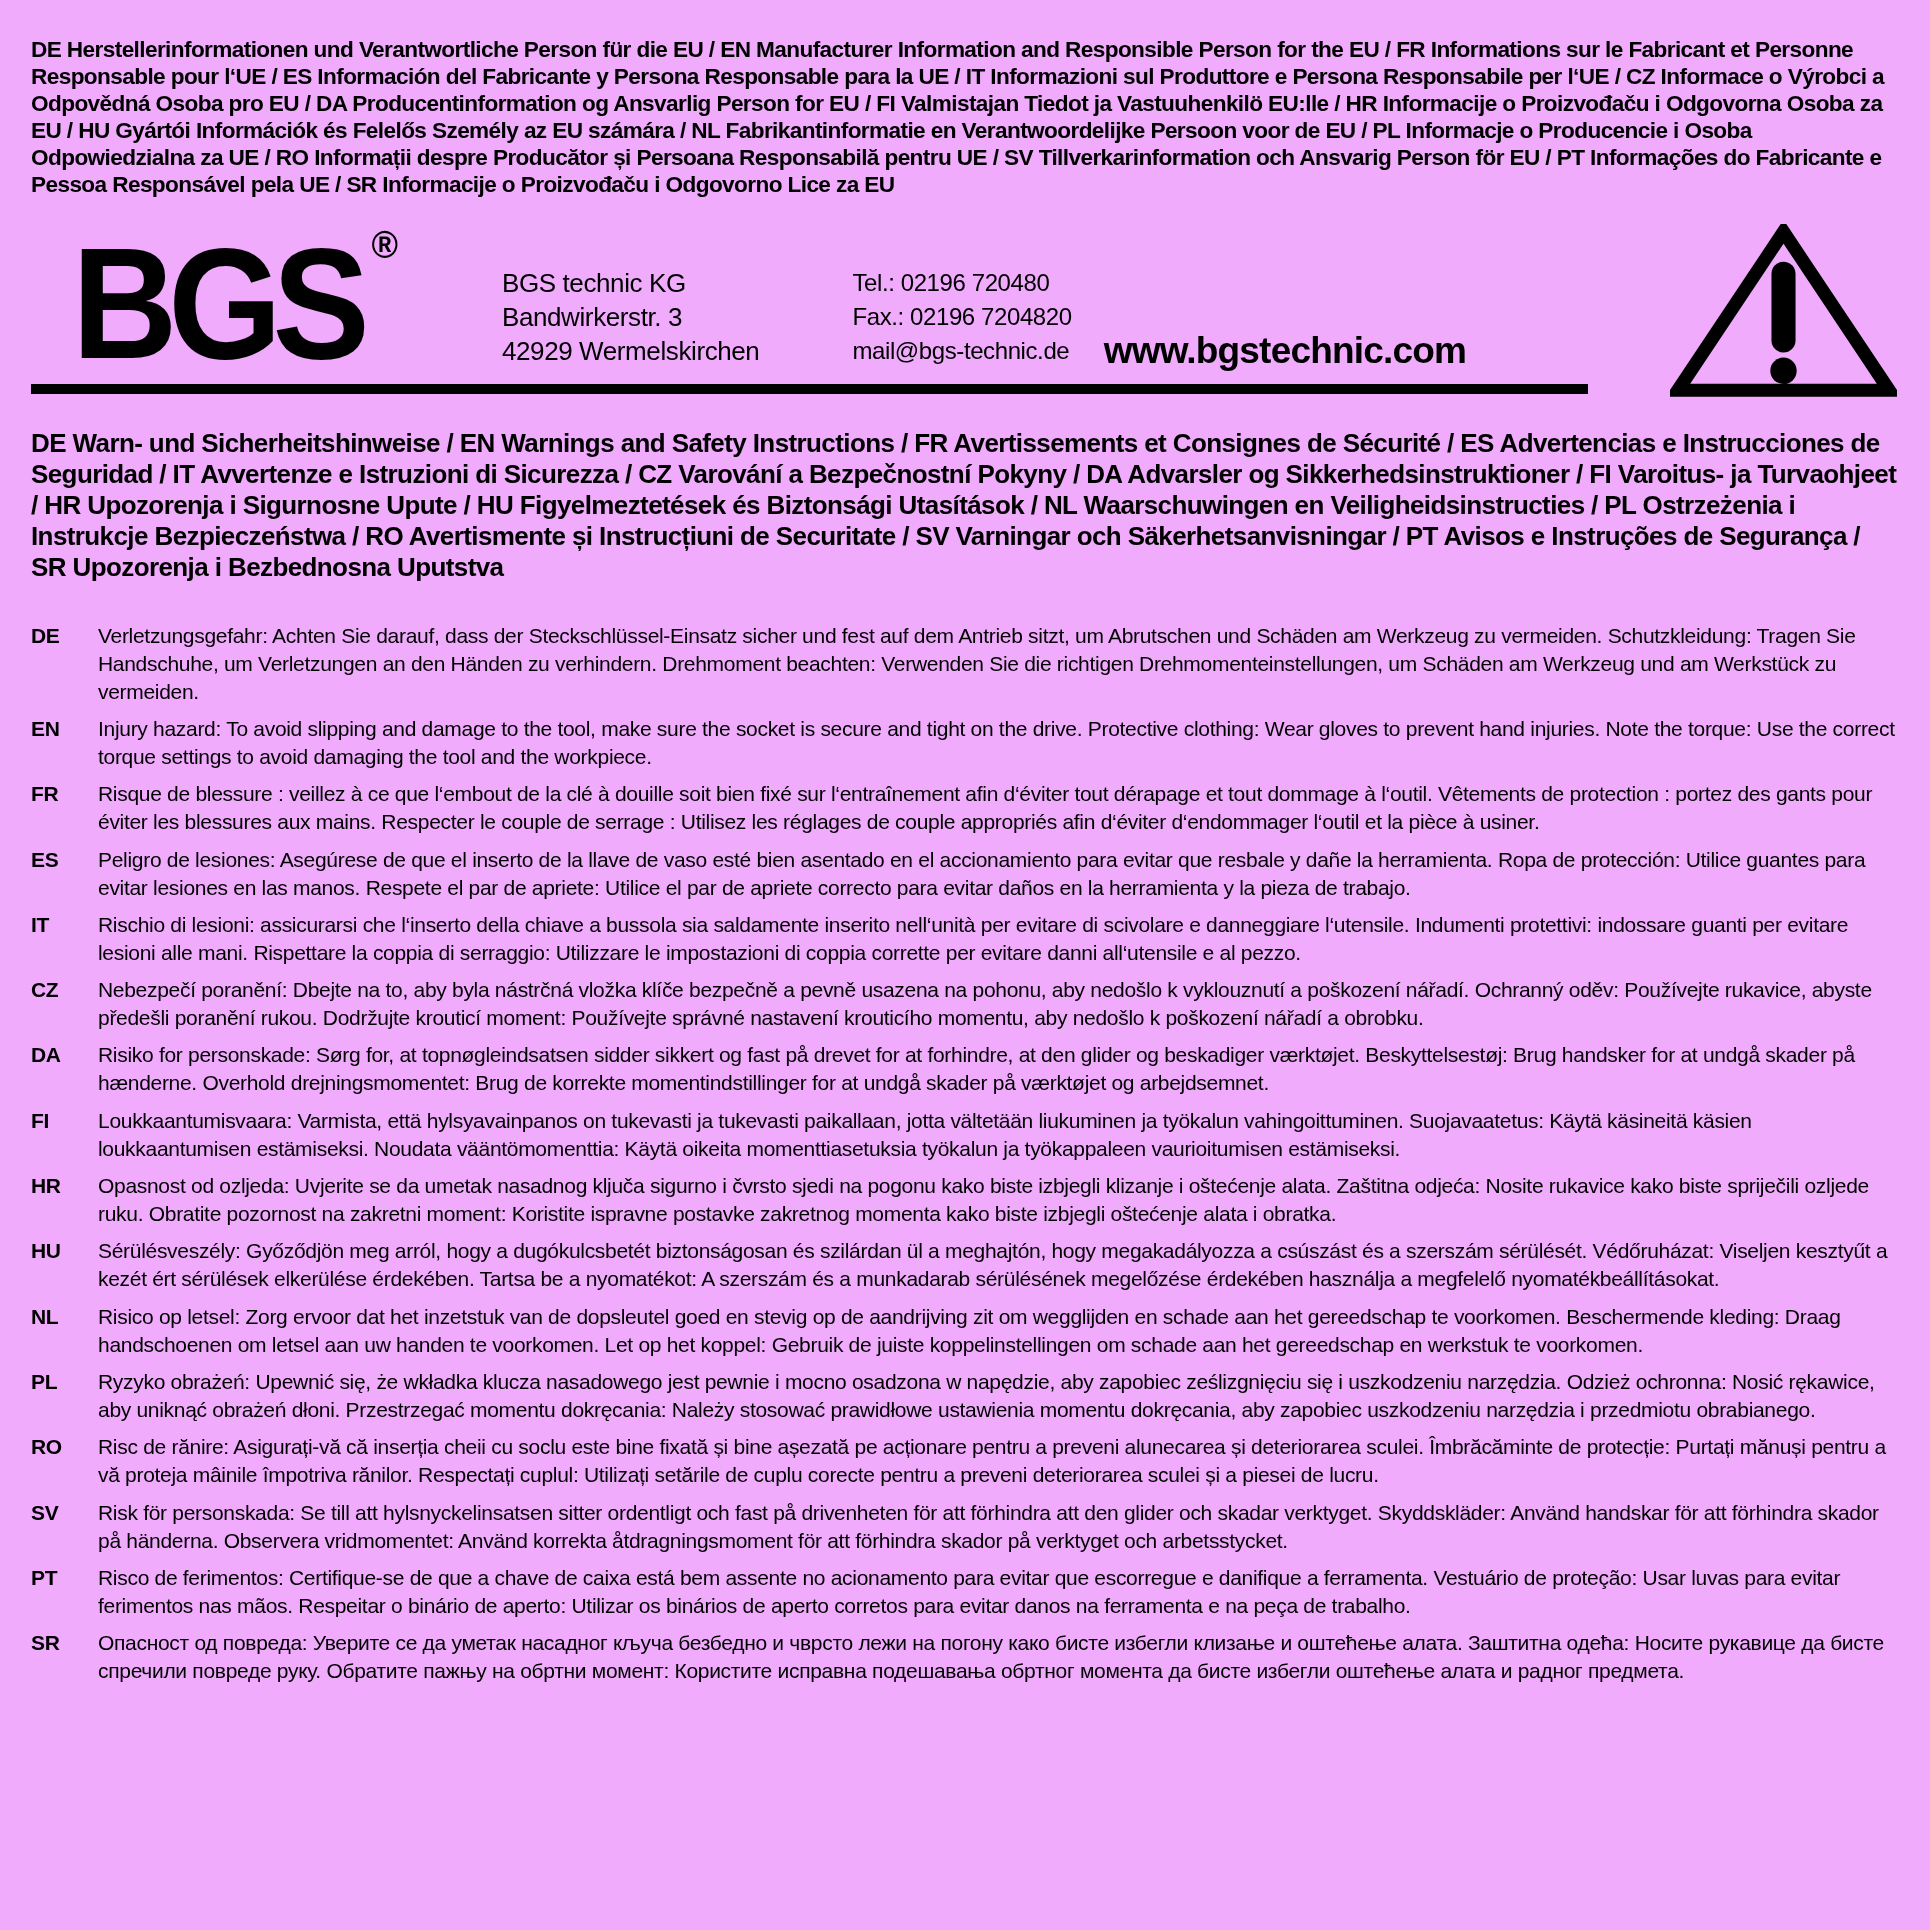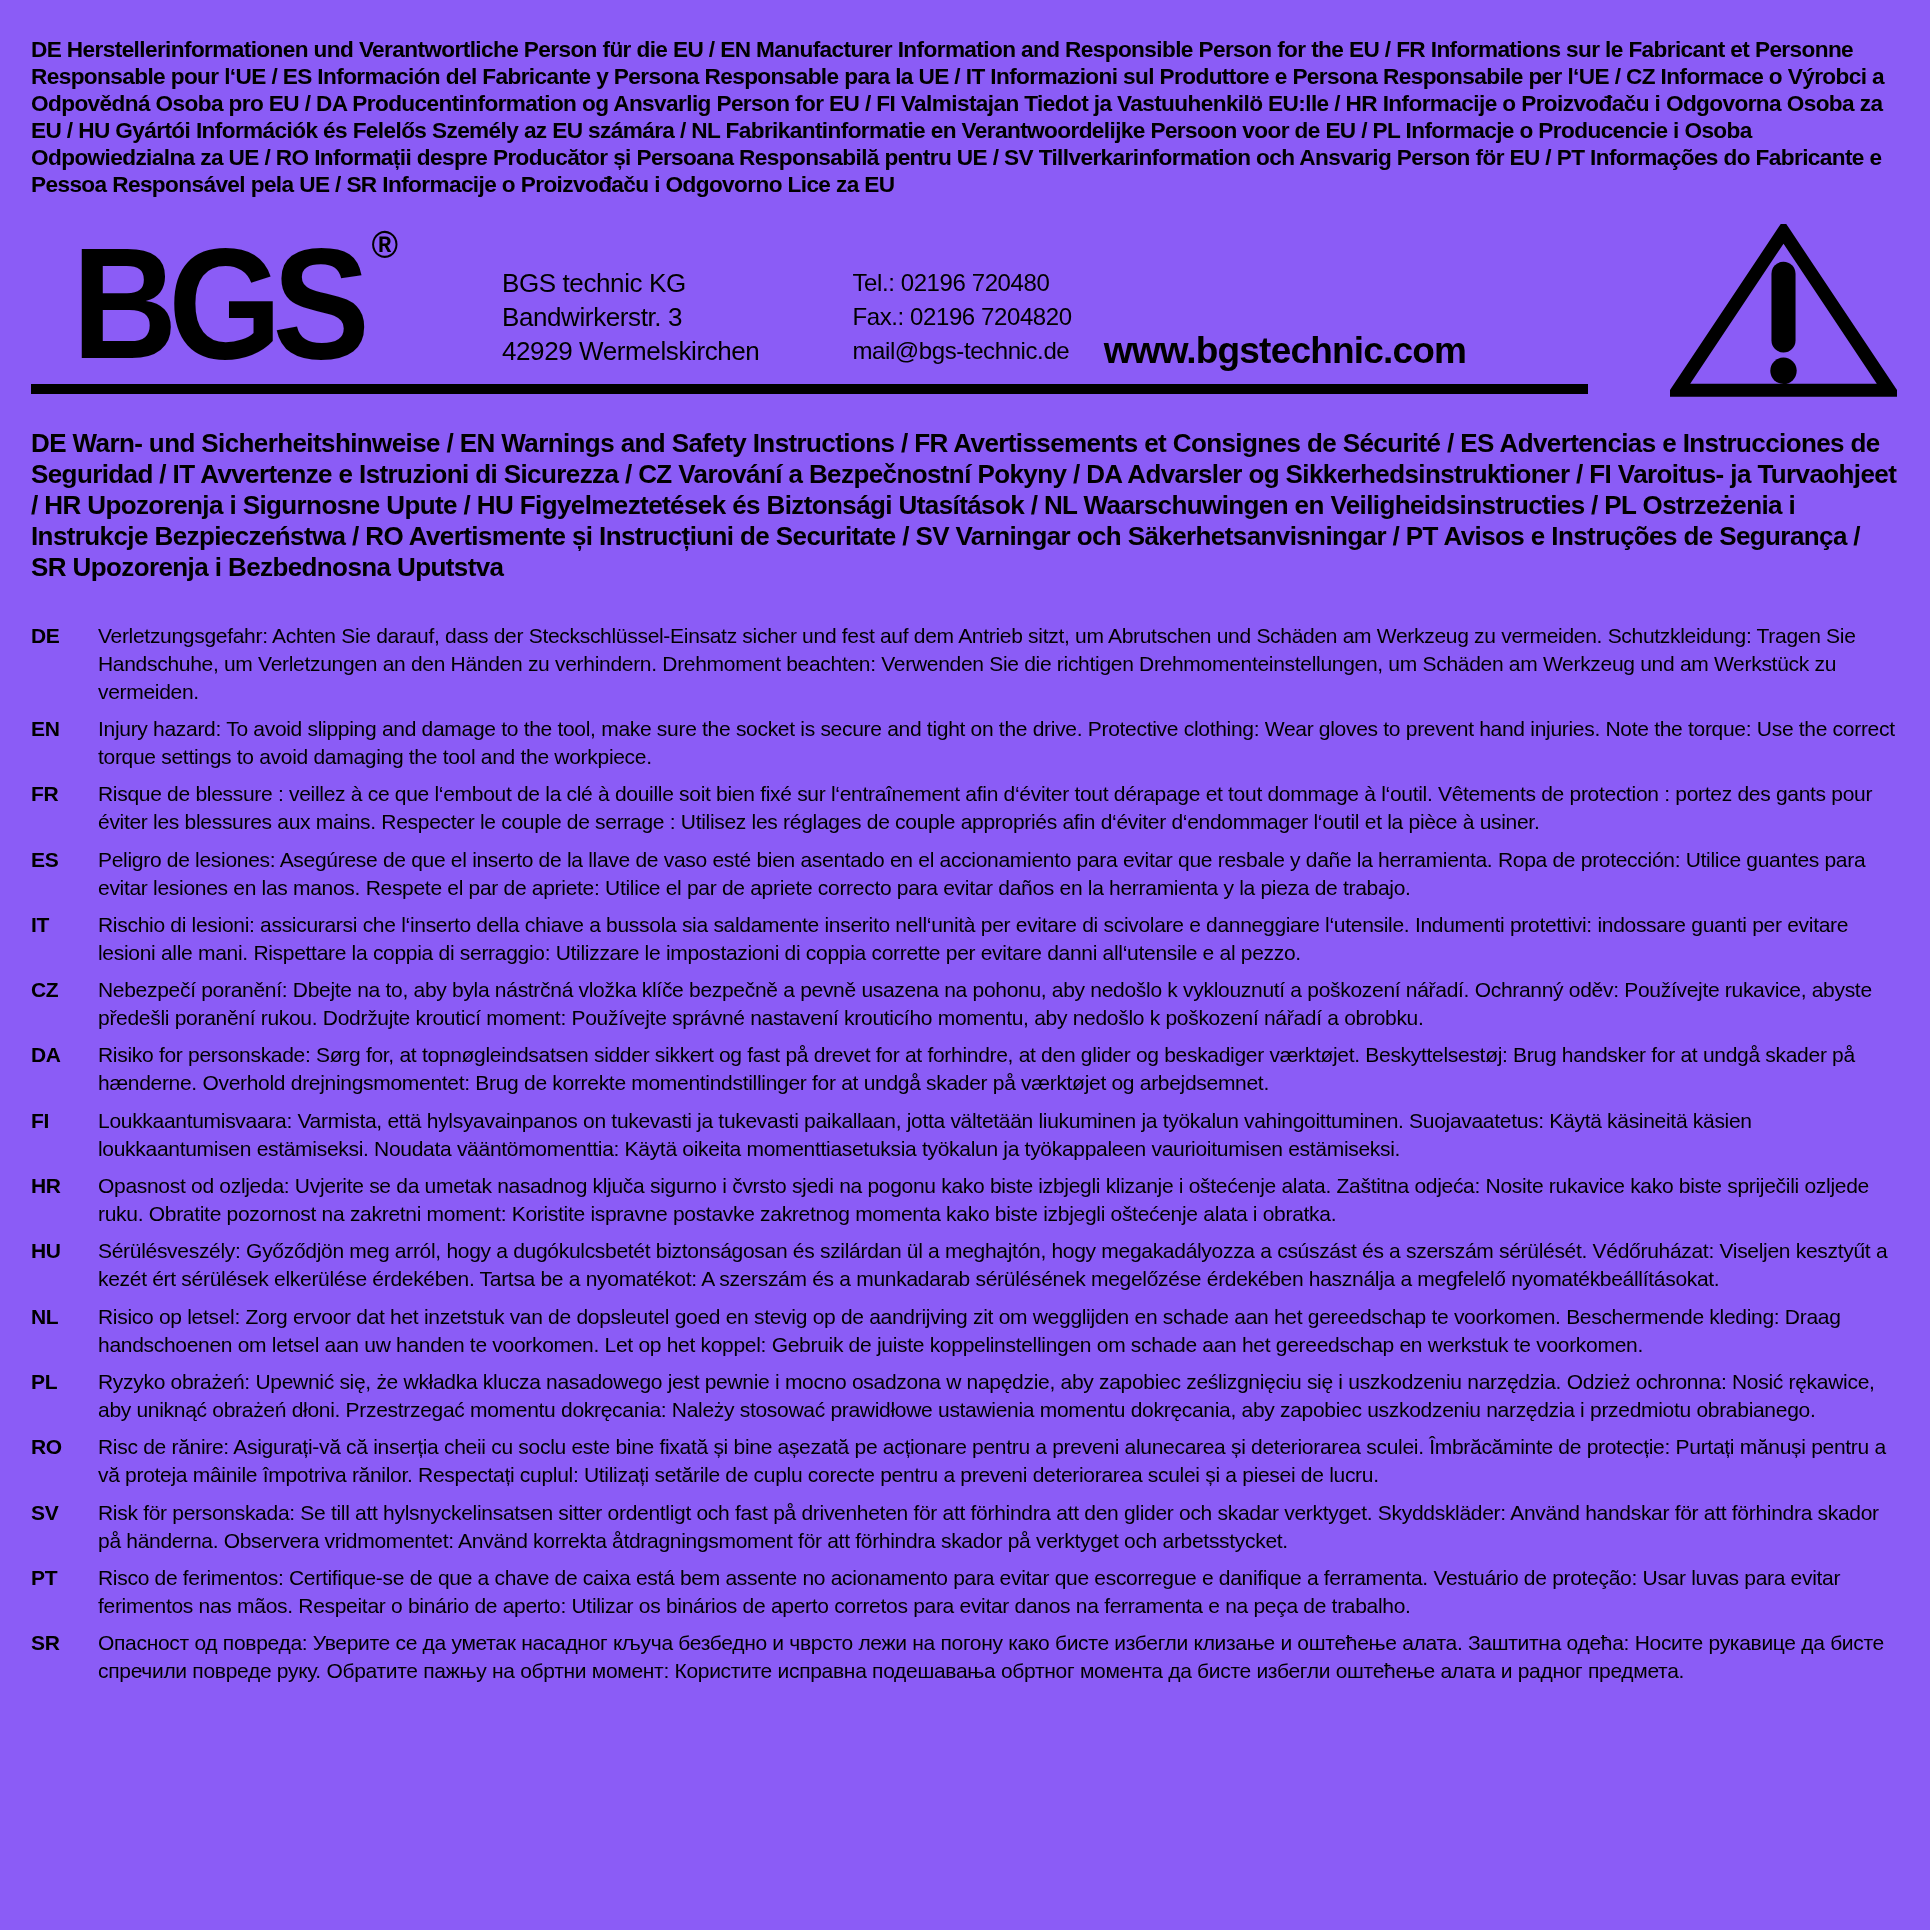--- a/index.html
+++ b/index.html
@@ -2,21 +2,21 @@
 <html style="font-size:12.5px"><head>
 <meta charset="utf-8">
 <style>
   html, body { margin: 0; padding: 0; background: #ffffff; }
   .page {
     position: relative;
     width: 1930px;
     height: 1930px;
     box-sizing: border-box;
     padding: 36px 31px 0 31px;
-    background: #8b5cf6;
+    background: #f0abfc;
     color: #000000;
     font-family: "Liberation Sans", sans-serif;
     overflow: hidden;
   }
   .top-header {
     margin: 0;
     font-size: 22.6px;
     line-height: 27px;
     font-weight: bold;
     letter-spacing: -0.6px;

